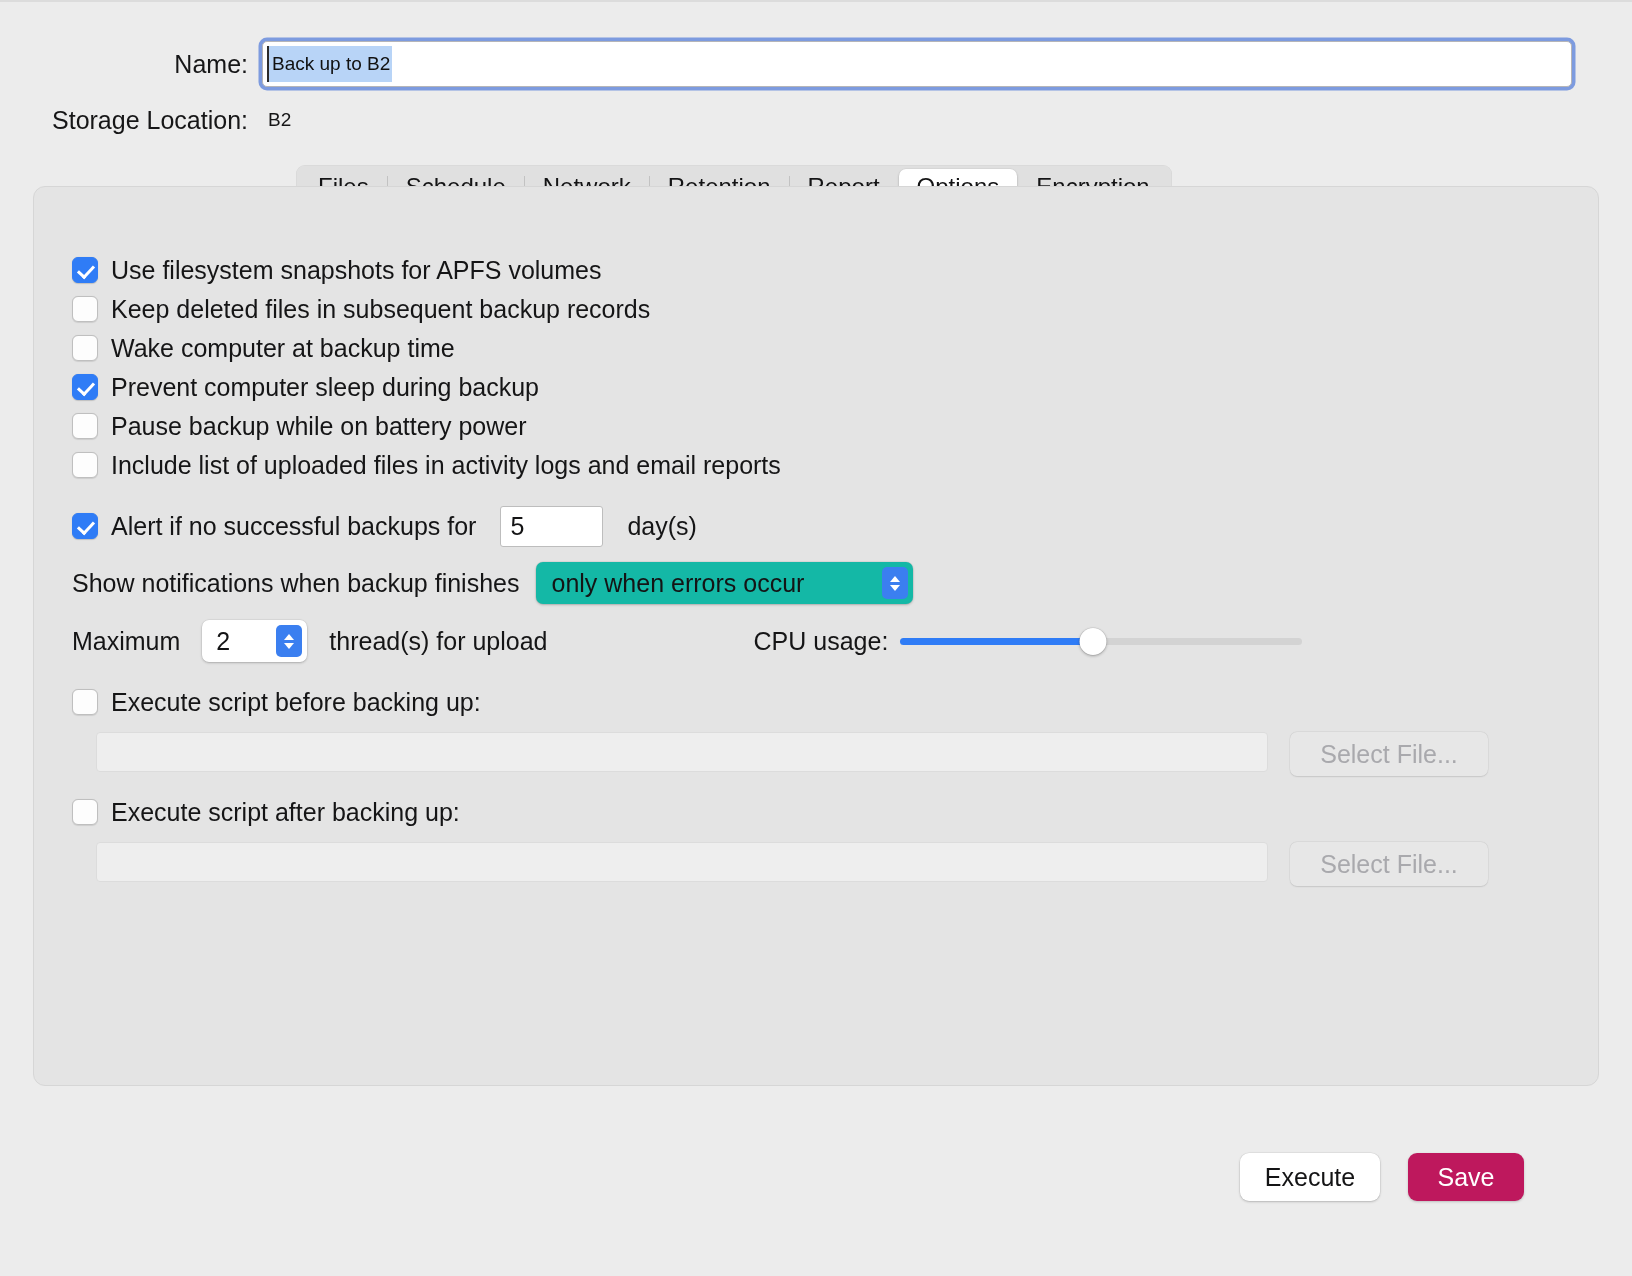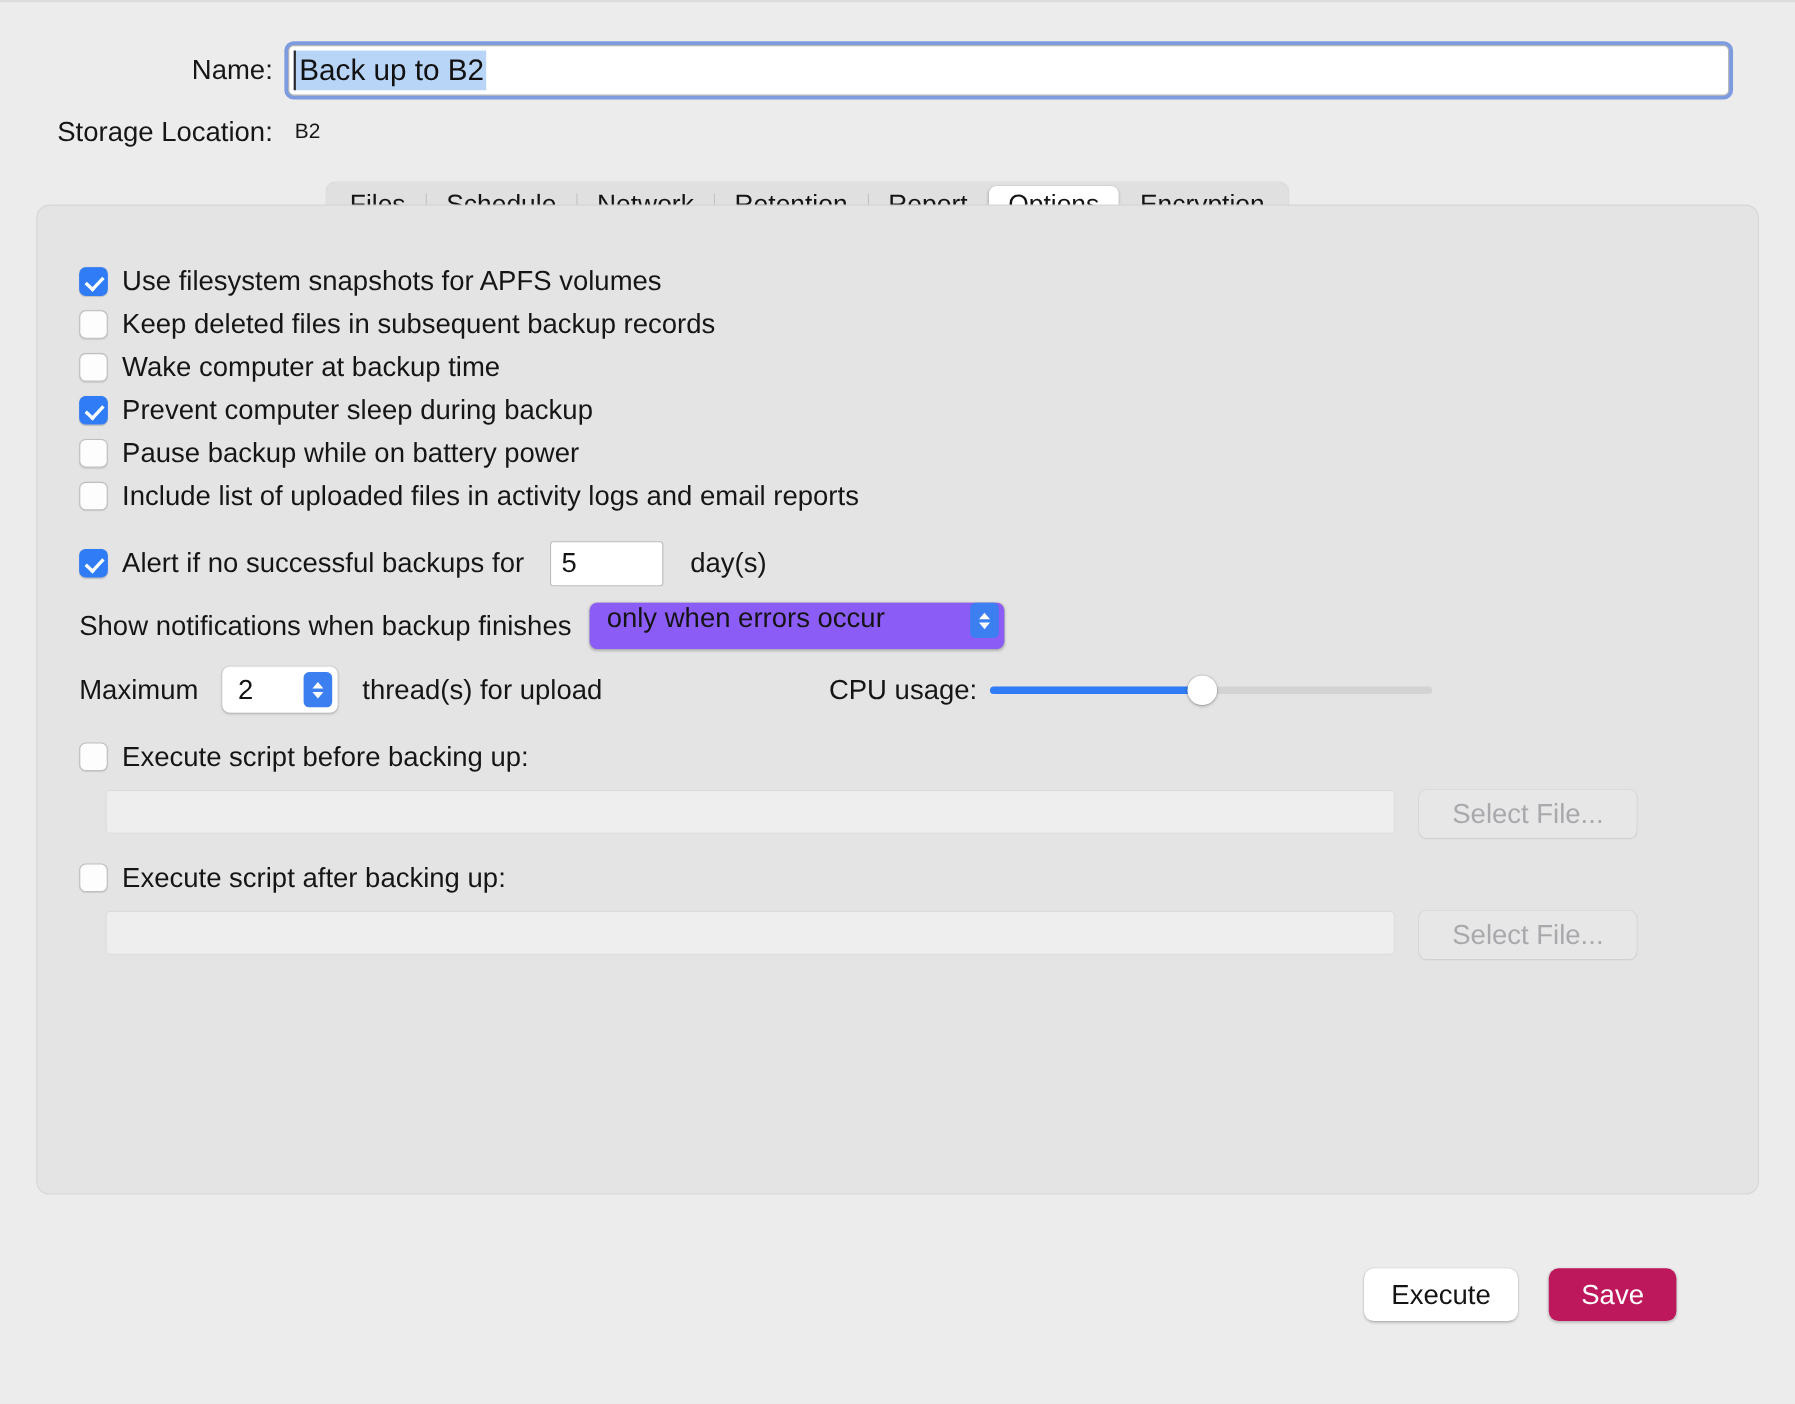--- a/index.html
+++ b/index.html
@@ -48,21 +48,21 @@
     background: #ffffff;
     border: 1px solid #b5b5b8;
     border-radius: 5px;
     box-shadow: 0 0 0 3.5px rgba(106,141,221,0.85);
     display: flex;
     align-items: center;
     box-sizing: border-box;
     padding: 0 4px;
   }
   .name-value {
-    font-size: 27px;
+    font-size: 19px;
     background: #b8d4f7;
     color: #111;
     line-height: 34px;
     padding: 1px 2px 1px 3px;
     border-left: 2px solid #2b2b2b;
   }
 
   .storage-row {
     position: absolute;
     left: 0; top: 98px;
@@ -129,21 +129,21 @@
     height: 900px;
     background: #e4e4e4;
     border: 1px solid #d6d6d6;
     border-radius: 12px;
     box-sizing: border-box;
   }
 
   .rows {
     position: absolute;
     left: 38px;
-    top: 50px;
+    top: 64px;
     width: 1480px;
   }
 
   
   .cbrow {
     display: flex;
     align-items: center;
     height: 38px;
     margin-bottom: 1px;
   }
@@ -215,25 +215,25 @@
     display: flex;
     align-items: center;
     height: 50px;
     margin-top: 6px;
   }
   .notif-label { font-size: 25px; color: #151516; }
   .popup {
     margin-left: 16px;
     width: 377px;
     height: 42px;
-    background: #8b5cf6;
+    background: #14b8a6;
     border-radius: 7px;
     box-shadow: 0 1px 2.5px rgba(0,0,0,0.22), 0 0 0 0.5px rgba(0,0,0,0.07);
     display: flex;
-    align-items: flex-start;
+    align-items: center;
     justify-content: space-between;
     padding: 0 5px 0 16px;
     box-sizing: border-box;
   }
   .popup-value {
     font-size: 25px;
     color: #141415;
     white-space: nowrap;
   }
   .chev-box {

